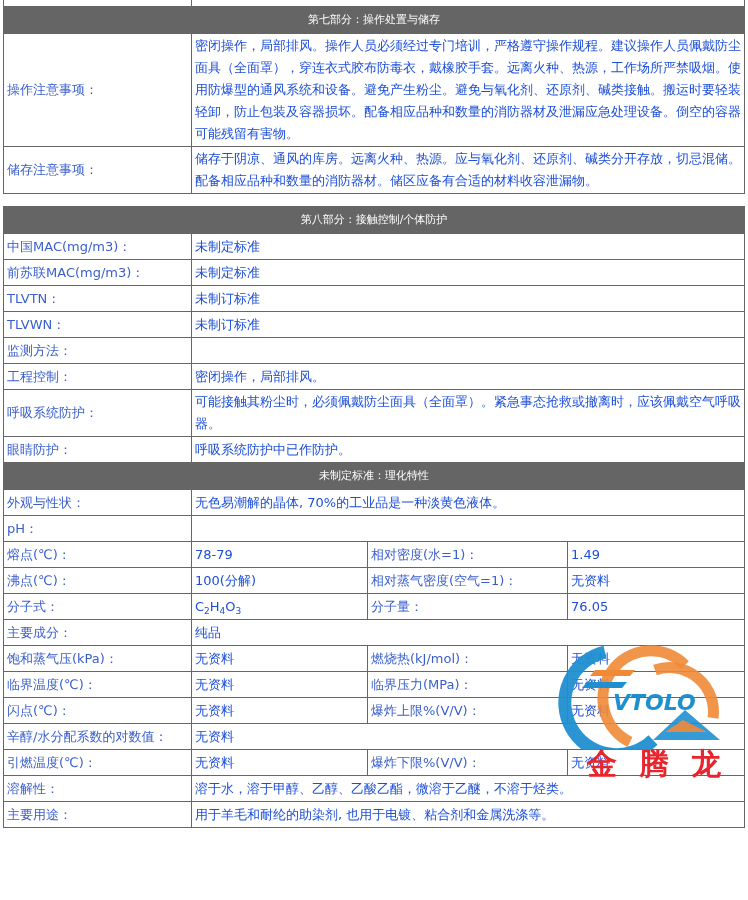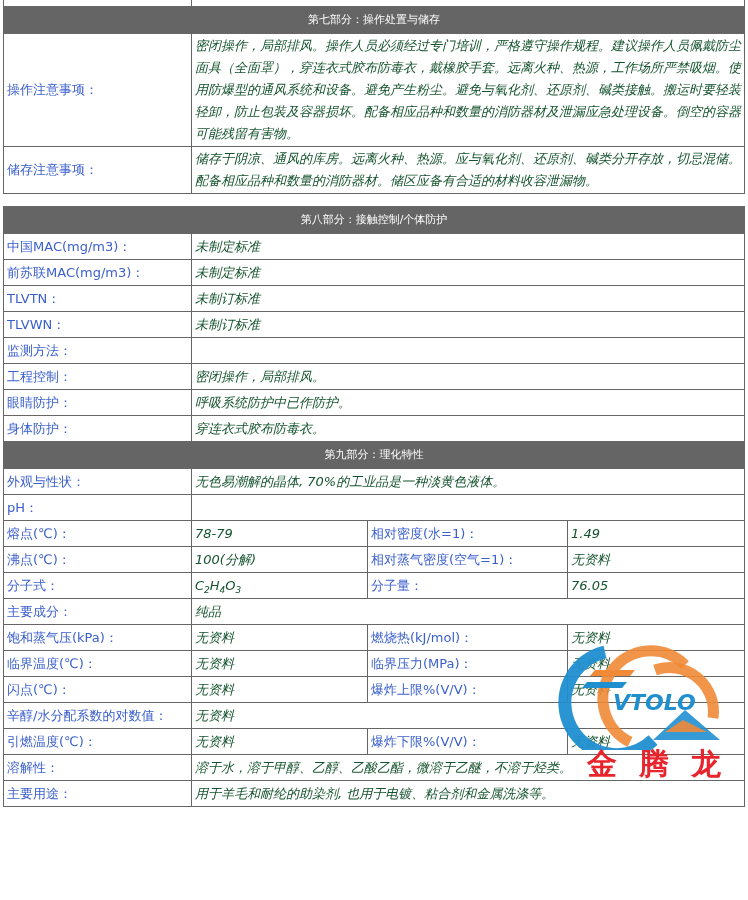--- a/index.html
+++ b/index.html
@@ -2,21 +2,21 @@
 <html><head>
 <meta charset="utf-8">
 <style>
   html, body { margin: 0; padding: 0; background: #ffffff; }
   body { width: 748px; height: 900px; overflow: hidden; position: relative;
          font-family: "DejaVu Sans", "Liberation Sans", sans-serif; font-size: 13px; color: #000; }
   .wrap { position: absolute; left: 3px; top: 0; width: 742px; }
   table { border-collapse: collapse; width: 742px; table-layout: fixed; }
   td { border: 1px solid #666; padding: 0 3px; line-height: 22px; vertical-align: middle; }
   td.lbl { color: #3a5fcd; white-space: nowrap; padding-right: 2px; }
-  td.val { color: #14532d; word-break: break-all; font-style: italic; }
+  td.val { color: #1d4ed8; word-break: break-all; }
   tr.top-stub td { height: 6px; line-height: 0; padding: 0; border-top: none; }
   tr.head td { background: #656565; color: #fff; text-align: center; height: 26px; line-height: 26px; font-size: 11px; }
   tr.r td { height: 25px; }
   tr.multi td.val { line-height: 22px; padding-top: 1px; padding-bottom: 1px; }
   .gap { height: 12px; }
   sub { font-size: 9px; vertical-align: -3px; line-height: 0; }
   .watermark { position: absolute; left: 535px; top: 640px; width: 210px; height: 160px; pointer-events: none; text-align: right; }
   .wm-text { position: absolute; left: 8px; top: 104px; width: 200px; font-family: "DejaVu Sans", sans-serif;
              font-weight: bold; font-size: 30px; color: #e8242c; letter-spacing: 22px; white-space: nowrap; }
 </style>
@@ -79,31 +79,31 @@
       <td class="val" colspan="3">未制订标准</td>
     </tr>
     <tr class="r">
       <td class="lbl">监测方法：</td>
       <td class="val" colspan="3"></td>
     </tr>
     <tr class="r">
       <td class="lbl">工程控制：</td>
       <td class="val" colspan="3">密闭操作，局部排风。</td>
     </tr>
+    <tr class="multi">
+      <td class="lbl">呼吸系统防护：</td>
+      <td class="val" colspan="3">可能接触其粉尘时，必须佩戴防尘面具（全面罩）。紧急事态抢救或撤离时，应该佩戴空气呼吸器。</td>
+    </tr>
     <tr class="r">
       <td class="lbl">眼睛防护：</td>
       <td class="val" colspan="3">呼吸系统防护中已作防护。</td>
     </tr>
-    <tr class="r">
-      <td class="lbl">身体防护：</td>
-      <td class="val" colspan="3">穿连衣式胶布防毒衣。</td>
-    </tr>
 
     <tr class="head">
-      <td colspan="4">第九部分：理化特性</td>
+      <td colspan="4">未制定标准：理化特性</td>
     </tr>
     <tr class="r">
       <td class="lbl">外观与性状：</td>
       <td class="val" colspan="3">无色易潮解的晶体, 70%的工业品是一种淡黄色液体。</td>
     </tr>
     <tr class="r">
       <td class="lbl">pH：</td>
       <td class="val" colspan="3"></td>
     </tr>
     <tr class="r">

